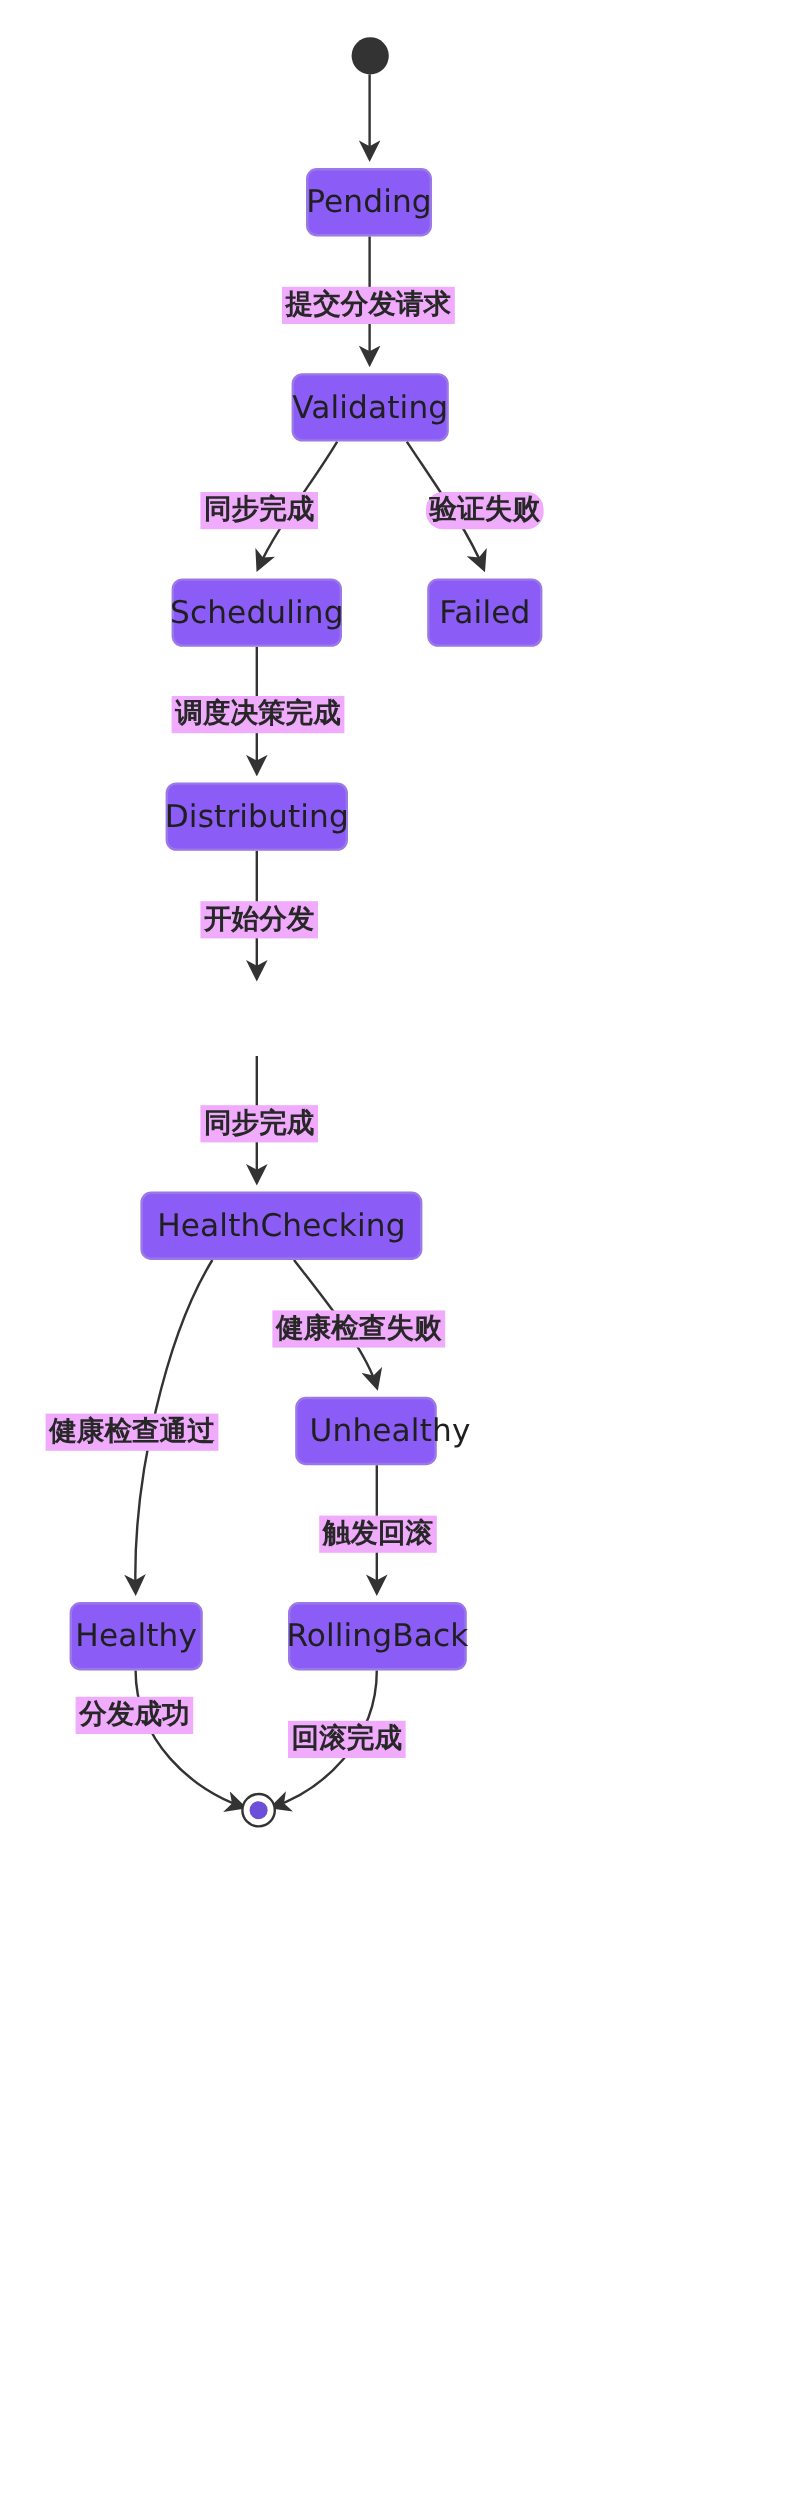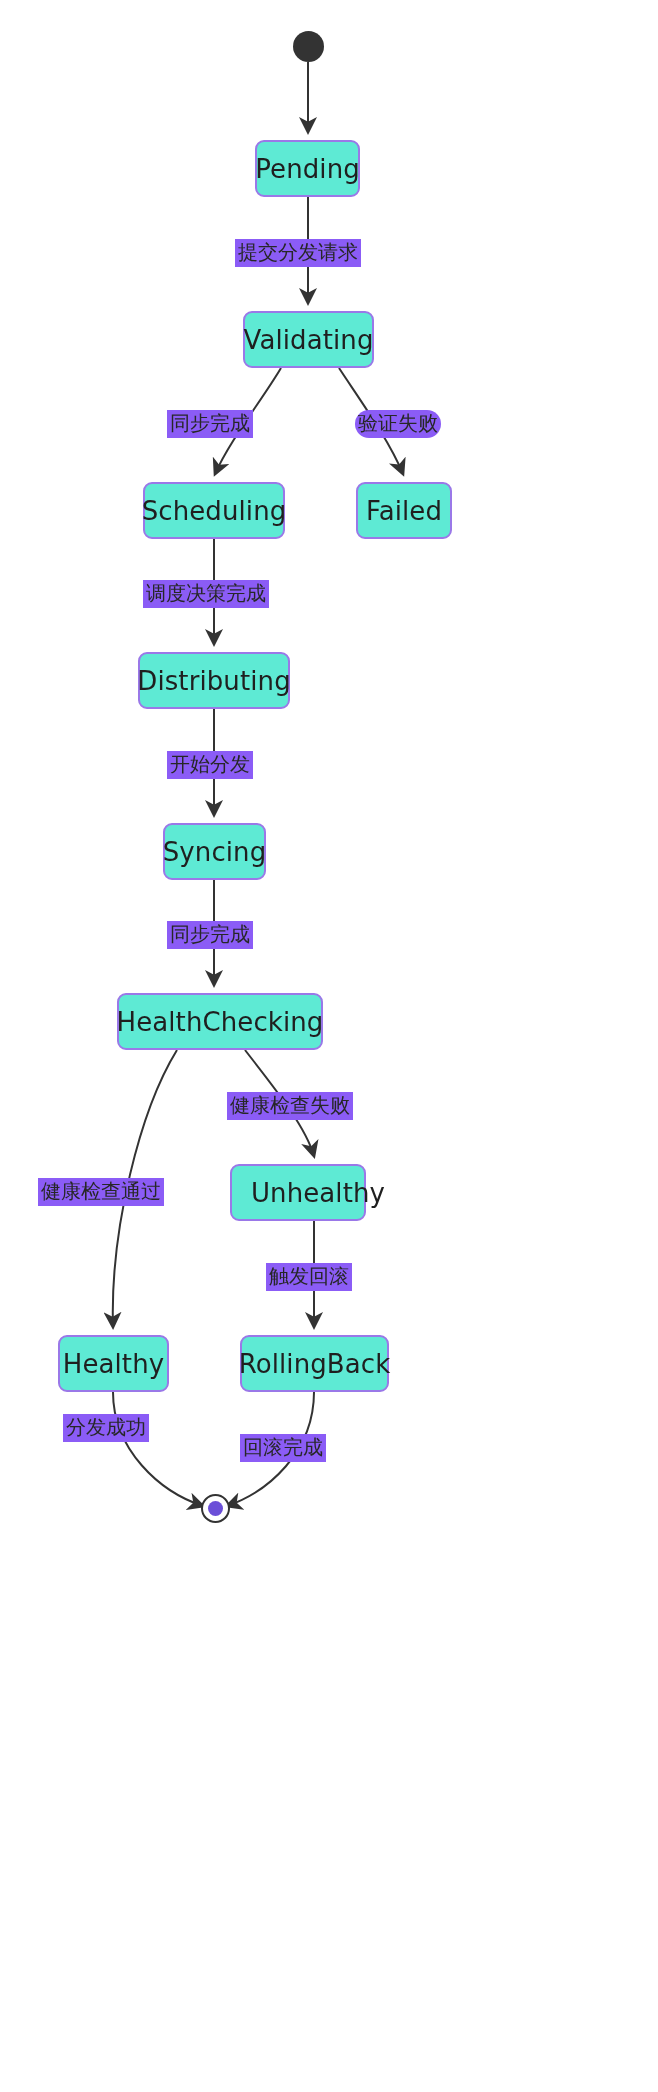--- a/index.html
+++ b/index.html
@@ -21,41 +21,42 @@
     position: absolute;
     left: 0;
     top: 0;
     width: 658px;
     height: 2092px;
     pointer-events: none;
   }
   .node {
     position: absolute;
     box-sizing: border-box;
-    background: #5eead4;
+    background: #8b5cf6;
     border: 2px solid #9a78e8;
     border-radius: 9px;
     display: flex;
     align-items: center;
     justify-content: center;
     color: #1f1f1f;
     font-size: 26px;
     font-family: "DejaVu Sans", "Liberation Sans", sans-serif;
     letter-spacing: 0.1px;
     white-space: nowrap;
   }
   .edge-label {
     position: absolute;
-    background: #8b5cf6;
+    background: #f0abfc;
     color: #272727;
-    font-size: 20px;
+    font-size: 23px;
     line-height: 1.18;
     padding: 2px 3px;
     white-space: nowrap;
     font-family: "DejaVu Sans", "Liberation Sans", sans-serif;
+    font-weight: bold;
   }
   .start-marker {
     position: absolute;
     width: 31px;
     height: 31px;
     border-radius: 50%;
     background: #333333;
   }
   .end-marker-outer {
     position: absolute;
@@ -118,29 +119,26 @@
   </div>
 
   <div class="node" style="left:356px; top:482px; width:96px; height:57px;">
     <span>Failed</span>
   </div>
 
   <div class="node" style="left:138px; top:652px; width:152px; height:57px;">
     <span>Distributing</span>
   </div>
 
-  <div class="node" style="left:163px; top:823px; width:103px; height:57px;">
-    <span>Syncing</span>
-  </div>
 
-  <div class="node" style="left:117px; top:993px; width:206px; height:57px;">
+  <div class="node" style="left:117px; top:993px; width:235px; height:57px;">
     <span>HealthChecking</span>
   </div>
 
-  <div class="node" style="left:230px; top:1164px; width:136px; height:57px;padding-left:40px;">
+  <div class="node" style="left:246px; top:1164px; width:118px; height:57px;padding-left:40px;">
     <span>Unhealthy</span>
   </div>
 
   <div class="node" style="left:58px; top:1335px; width:111px; height:57px;">
     <span>Healthy</span>
   </div>
 
   <div class="node" style="left:240px; top:1335px; width:149px; height:57px;">
     <span>RollingBack</span>
   </div>

